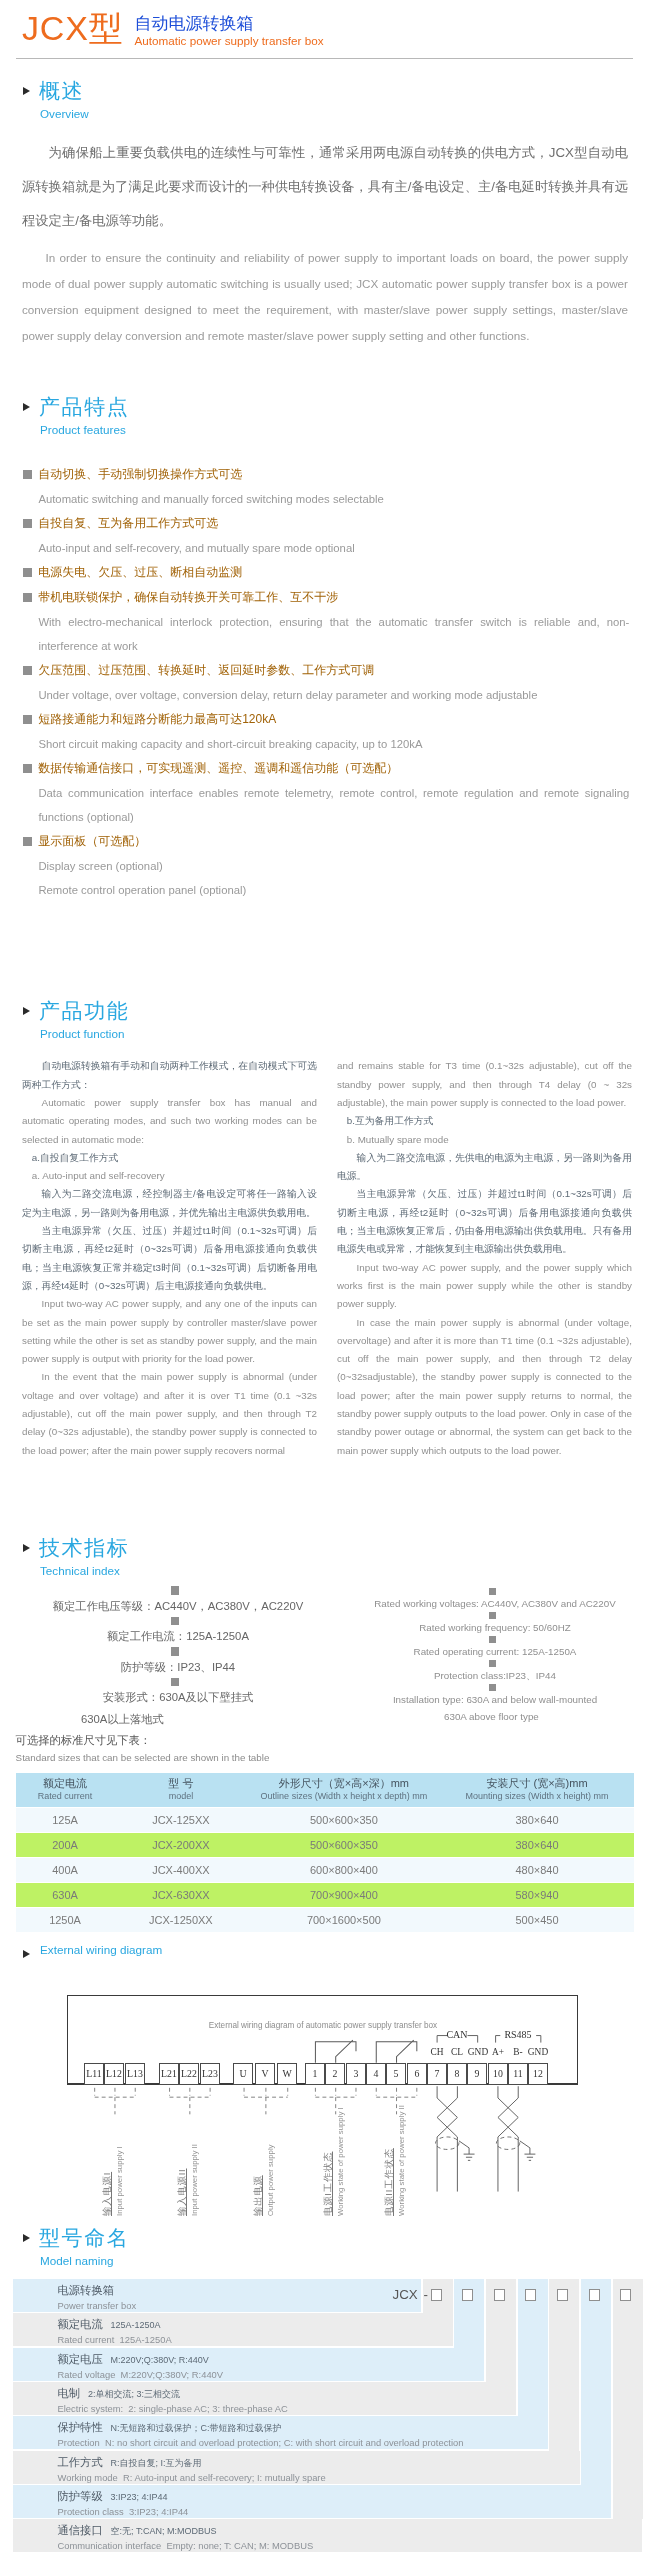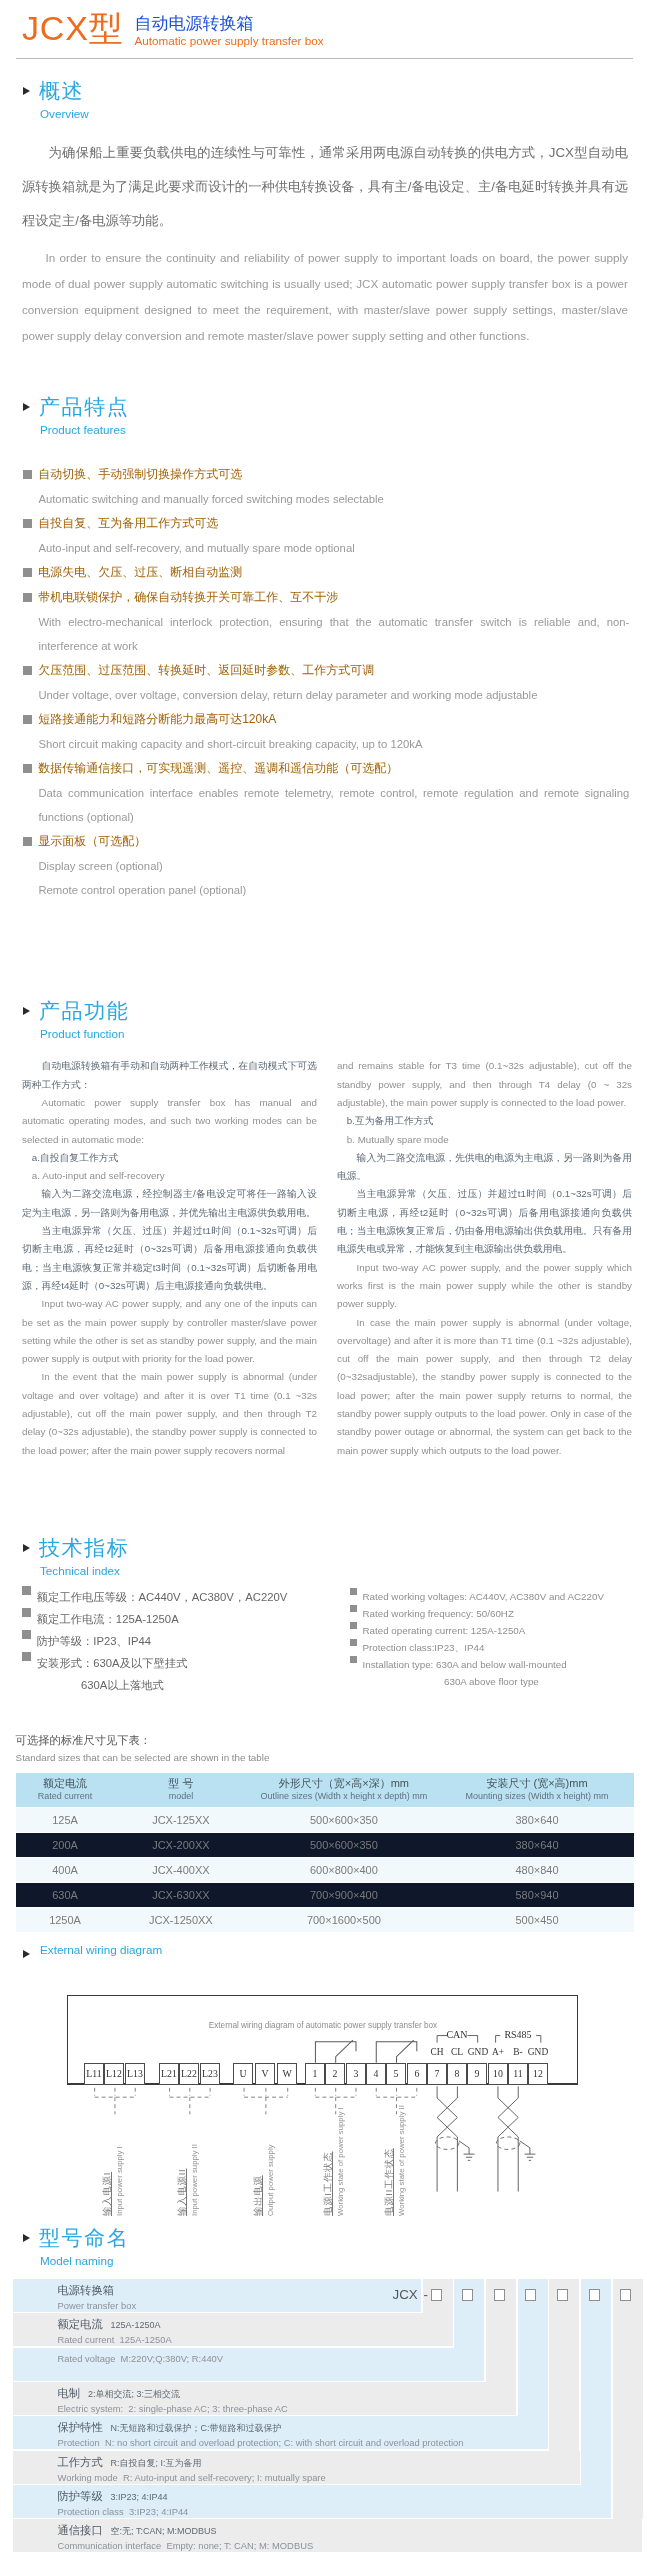--- a/index.html
+++ b/index.html
@@ -37,39 +37,39 @@
   .cols{display:flex;margin:9.4px 19px 0 22px;gap:20px;}
   .col{width:295px;font-size:9.8px;line-height:18.3px;text-align:justify;}
   .col p{margin:0;}
   .col p.zh{color:#5d6a76;text-indent:2em;}
   .col p.en{color:#909090;text-indent:2em;}
   .col p.item{text-indent:1em;}
   .col p.noind{text-indent:0;}
 
   
   .ti-col{position:absolute;}
-  .ti-item{display:flex;}
+  .ti-item{display:flex;align-items:center;flex-direction:column;}
   #ti-left .ti-item{font-size:11.3px;color:#666;line-height:22px;}
   #ti-left .blt{width:8.6px;height:8.6px;}
   #ti-right .ti-item{font-size:9.8px;color:#8f8f8f;line-height:17px;}
   #ti-right .blt{width:7px;height:7px;margin-right:5.5px;}
   .ti-cont{font-size:11.3px;color:#666;line-height:22px;padding-left:59px;}
   #ti-right .ti-cont{font-size:9.8px;color:#8f8f8f;line-height:17px;padding-left:94px;}
 
   
   #sizes{position:absolute;left:15.6px;width:618px;}
   .intro-zh{font-size:11.3px;color:#555;line-height:19px;}
   .intro-en{font-size:9.8px;color:#8b8b8b;line-height:15.6px;}
   table.sz{width:100%;border-collapse:separate;border-spacing:0;margin-top:7.8px;table-layout:fixed;}
   table.sz th{background:#b9e1f2;font-weight:normal;padding:3.1px 0 3.9px 0;border-bottom:1.6px solid #fff;}
   table.sz th .hzh{font-size:11px;color:#44525e;line-height:15px;}
   table.sz th .hen{font-size:9px;color:#5f7280;line-height:11.7px;}
   table.sz td{text-align:center;font-size:11px;color:#7a7a7a;height:22px;border-bottom:1.6px solid #fff;}
   table.sz tr.odd td{background:#f2f9fd;}
-  table.sz tr.even td{background:#0f172a;}
+  table.sz tr.even td{background:#bef264;}
 
   
   #wiring{position:absolute;left:67px;width:514px;height:234px;}
   .wbox{position:absolute;left:0;top:0;width:509px;height:87px;
         border:1.6px solid #3a3a3a;border-bottom:2.3px solid #3a3a3a;background:#fff;}
   .wtitle{position:absolute;top:7.8px;left:0;width:512px;text-align:center;
           font-size:11.7px;font-weight:bold;color:#3c3c3c;letter-spacing:0.8px;}
   .wsub{position:absolute;top:26px;left:0;width:512px;text-align:center;font-size:8.2px;color:#8d8d8d;}
   .term{position:absolute;top:68px;width:20px;height:22px;box-sizing:border-box;
         border:1.2px solid #4a4a4a;background:#fff;text-align:center;line-height:20px;
@@ -422,20 +422,21 @@
       </div>
   </div>
   <div class="nrow bg-gray" style="top:34px;width:440px;">
     <div class="inner">
         <div class="nr-zh"><span>额定电流</span><span class="nr-det">125A-1250A</span></div>
     <div class="nr-en"><span>Rated current</span>&nbsp;&nbsp;<span>125A-1250A</span></div>
       </div>
   </div>
   <div class="nrow bg-blue" style="top:69px;width:471px;">
     <div class="inner">
+        <div class="nr-zh"><span>额定电压</span><span class="nr-det">M:220V;Q:380V; R:440V</span></div>
     <div class="nr-en"><span>Rated voltage</span>&nbsp;&nbsp;<span>M:220V;Q:380V; R:440V</span></div>
       </div>
   </div>
   <div class="nrow bg-gray" style="top:103px;width:503px;">
     <div class="inner">
         <div class="nr-zh"><span>电制</span><span class="nr-det">2:单相交流; 3:三相交流</span></div>
     <div class="nr-en"><span>Electric system:</span>&nbsp;&nbsp;<span>2: single-phase AC; 3: three-phase AC</span></div>
       </div>
   </div>
   <div class="nrow bg-blue" style="top:137px;width:535px;">

